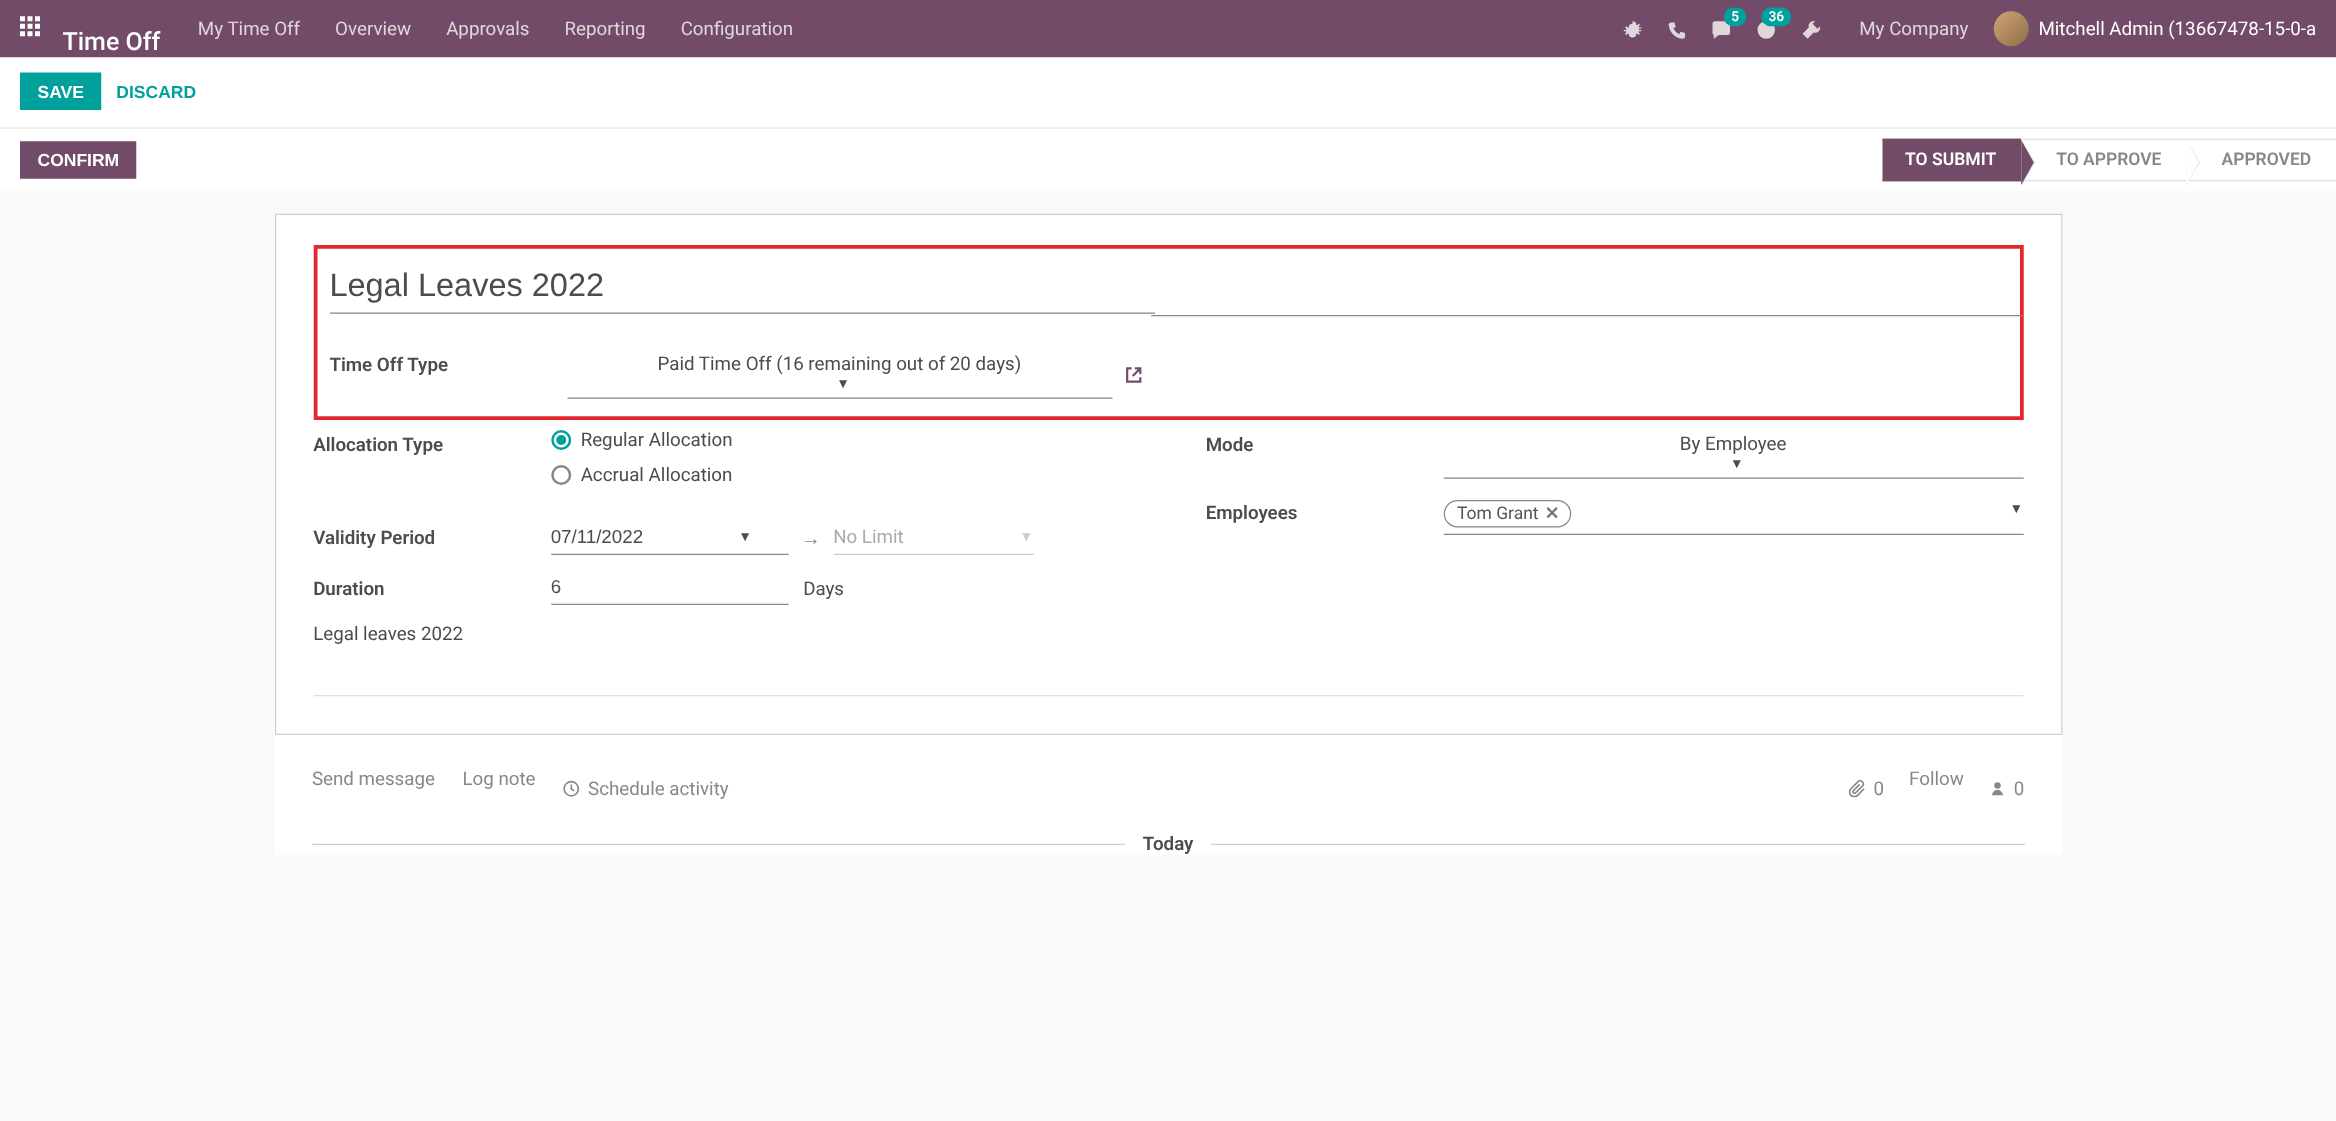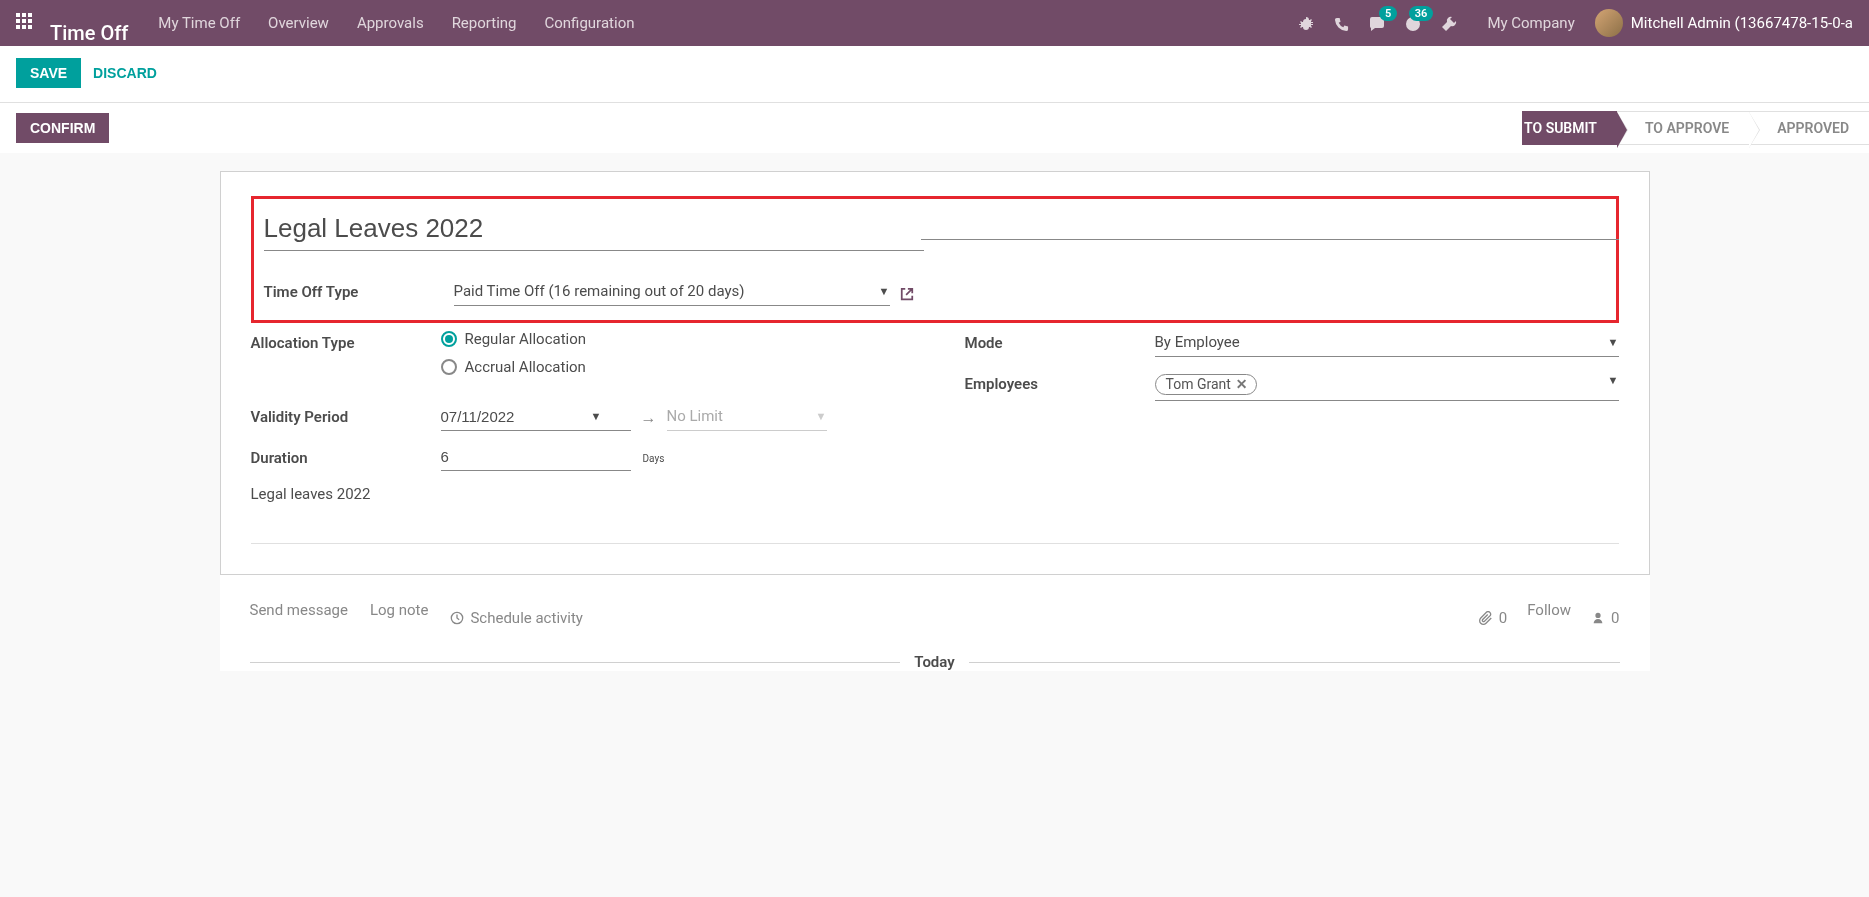--- a/index.html
+++ b/index.html
@@ -31,50 +31,50 @@
 
 .status-bar { background: #fff; display: flex; align-items: center; padding: 8px 0 8px 16px; }
 .status-bar .spacer { flex: 1; }
 .btn-confirm { background: #714b67; color: #fff; border: none; padding: 7px 14px; font-size: 14px; font-weight: 600; cursor: pointer; text-transform: uppercase; }
 .status-steps { display: flex; }
 .step { position: relative; padding: 8px 20px 8px 28px; font-size: 14px; font-weight: 600; color: #888; background: #fff; border-top: 1px solid #e0e0e0; border-bottom: 1px solid #e0e0e0; text-transform: uppercase; }
 .step.active { background: #714b67; color: #fff; border-color: #714b67; }
 .step::after { content: ''; position: absolute; right: -10px; top: 0; width: 0; height: 0; border-top: 18px solid transparent; border-bottom: 18px solid transparent; border-left: 10px solid #fff; z-index: 2; }
 .step.active::after { border-left-color: #714b67; }
 .step::before { content: ''; position: absolute; right: -11px; top: 0; width: 0; height: 0; border-top: 18px solid transparent; border-bottom: 18px solid transparent; border-left: 11px solid #e0e0e0; z-index: 1; }
-.step:first-child { padding-left: 2px; }
+.step:first-child { padding-left: 18px; }
 .step:last-child::after, .step:last-child::before { display: none; }
 
 
 .sheet-wrap { padding: 0 16px 30px; }
 .sheet { background: #fff; border: 1px solid #d0d0d0; max-width: 1430px; margin: 18px auto 0; padding: 24px 30px 30px; }
 .highlight-box { border: 3px solid #e6262e; padding: 10px 10px 14px 10px; margin-bottom: 8px; }
 .title-input { width: 100%; border: none; border-bottom: 1px solid #888; font-size: 26px; padding: 4px 0 6px; color: #4c4c4c; outline: none; background: transparent; }
 .title-underline-ext { border-bottom: 1px solid #888; height: 1px; margin-top: -1px; }
 .form-row { display: flex; gap: 60px; margin-top: 20px; }
 .form-col { flex: 1; }
 .field-row { display: flex; align-items: flex-start; margin-bottom: 14px; }
 .field-label { width: 190px; font-size: 15px; font-weight: 600; color: #4c4c4c; padding-top: 4px; }
 .field-value { flex: 1; font-size: 15px; }
-.select-field { display: flex; align-items: center; border-bottom: 1px solid #888; padding: 3px 0 5px; cursor: pointer; }
+.select-field { display: flex; align-items: center; border-bottom: 1px solid #888; padding: 3px 0 5px; cursor: pointer; flex-direction: column; }
 .select-field .text { flex: 1; color: #4c4c4c; }
 .select-field .caret { color: #4c4c4c; font-size: 11px; margin-left: 6px; }
 .ext-link { color: #714b67; margin-left: 10px; cursor: pointer; font-size: 15px; }
 .radio-row { display: flex; align-items: center; gap: 8px; margin-bottom: 10px; cursor: pointer; }
 .radio { width: 16px; height: 16px; border: 2px solid #00a09d; border-radius: 50%; display: inline-flex; align-items: center; justify-content: center; flex-shrink: 0; }
 .radio.checked::after { content: ''; width: 8px; height: 8px; background: #00a09d; border-radius: 50%; }
 .radio.unchecked { border-color: #888; }
 .date-field { display: flex; align-items: center; gap: 10px; }
 .date-input { border: none; border-bottom: 1px solid #888; padding: 3px 0 5px; font-size: 15px; color: #4c4c4c; width: 160px; background: transparent; }
 .date-caret { color: #4c4c4c; font-size: 11px; cursor: pointer; }
 .arrow-sep { color: #888; font-size: 16px; }
 .date-placeholder { color: #aaa; border-bottom: 1px solid #ccc; padding: 3px 0 5px; width: 160px; display: flex; align-items: center; }
 .date-placeholder .text { flex: 1; }
 .num-input { border: none; border-bottom: 1px solid #888; padding: 3px 0 5px; font-size: 15px; color: #4c4c4c; width: 160px; background: transparent; }
-.duration-unit { margin-left: 12px; font-size: 10px; }
+.duration-unit { margin-left: 12px; font-size: 15px; }
 .note-text { font-size: 15px; color: #4c4c4c; margin-top: 10px; }
 .tag-field { display: flex; border-bottom: 1px solid #888; padding: 3px 0 5px; }
 .tag { border: 1px solid #888; border-radius: 12px; padding: 1px 8px 2px 10px; font-size: 14px; color: #555; display: inline-flex; align-items: center; gap: 5px; }
 .tag .x { cursor: pointer; font-weight: bold; color: #777; }
 .tag-field .caret { color: #4c4c4c; font-size: 11px; margin-left: auto; cursor: pointer; }
 .divider { border-top: 1px solid #e0e0e0; margin-top: 40px; }
 
 
 .chatter { max-width: 1430px; margin: 0 auto; background: #fff; padding: 18px 30px 0; }
 .chatter-row { display: flex; align-items: center; gap: 22px; color: #888; font-size: 15px; }

